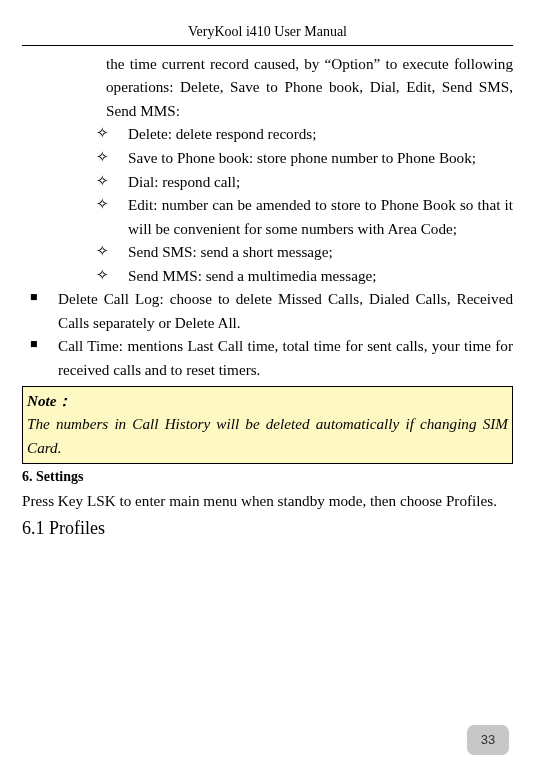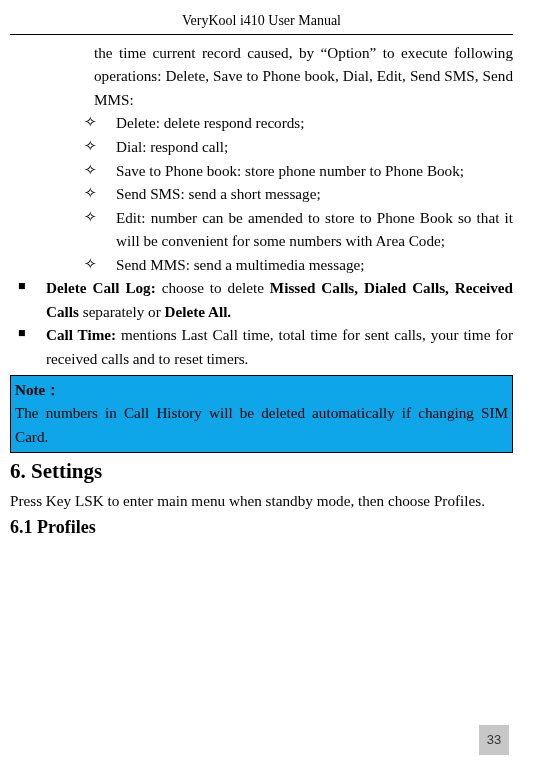--- a/index.html
+++ b/index.html
@@ -7,21 +7,22 @@
     width: 535px;
     height: 775px;
     background: #fff;
     font-family: "Times New Roman", Times, serif;
     font-size: 15.2px;
     color: #000;
     line-height: 1.55;
     position: relative;
   }
   .page {
-    padding: 10px 22px 0 10px;
+    padding: 10px 22px 0 22px;
+    margin-top: 11px;
   }
   .header-title {
     text-align: center;
     font-size: 14px;
     padding-bottom: 2px;
   }
   .header-line {
     border-bottom: 1.5px solid #000;
     margin-bottom: 6px;
   }
@@ -56,75 +57,77 @@
     padding-left: 36px;
     text-align: justify;
   }
   .square-list li::before {
     content: "■";
     position: absolute;
     left: 8px;
     top: 1px;
     font-size: 12.5px;
   }
-  .bold { font-weight: bold; }
+  .bold { font-weight: normal; }
   .note-box {
     border: 1px solid #000;
-    background: #0ea5e9;
+    background: #fef9c3;
     padding: 2px 4px 4px 4px;
     margin-top: 4px;
     text-align: justify;
+    font-style: italic;
   }
   .note-label {
     font-weight: bold;
   }
   .h1 {
-    font-size: 21px;
+    font-size: 14px;
     font-weight: bold;
     margin-top: 2px;
     margin-bottom: 1px;
   }
   .h2 {
     font-size: 18px;
-    font-weight: bold;
+    font-weight: normal;
     margin-top: 2px;
     margin-bottom: 0;
   }
   .page-num-box {
     position: absolute;
     right: 26px;
     bottom: 20px;
-    width: 30px;
+    width: 42px;
     height: 30px;
     background: #c7c7c7;
     color: #333;
     font-family: Arial, Helvetica, sans-serif;
     font-size: 13px;
     display: flex;
     align-items: center;
     justify-content: center;
+    border-radius: 7px;
   }
   .colon-wide { letter-spacing: 0; }
 </style>
 </head>
 <body>
 
 <div class="page">
 
   <div class="header-title">VeryKool i410 User Manual</div>
   <div class="header-line"></div>
 
   <div class="body-text indent1">the time current record caused, by “Option” to execute following operations: Delete, Save to Phone book, Dial, Edit, Send SMS, Send MMS:</div>
 
   <ul class="diamond-list">
     <li>Delete: delete respond records;</li>
+    <li>Save to Phone book: store phone number to Phone Book;</li>
     <li>Dial: respond call;</li>
-    <li>Save to Phone book: store phone number to Phone Book;</li>
+    <li>Edit: number can be amended to store to Phone Book so that it will be convenient for some numbers with Area Code;</li>
     <li>Send SMS: send a short message;</li>
-    <li>Edit: number can be amended to store to Phone Book so that it will be convenient for some numbers with Area Code;</li>
     <li>Send MMS: send a multimedia message;</li>
   </ul>
 
   <ul class="square-list">
     <li>
       <span class="bold">Delete Call Log: </span><span>choose to delete </span><span class="bold">Missed Calls, Dialed Calls, Received Calls</span><span> separately or </span><span class="bold">Delete All.</span>
     </li>
     <li>
       <span class="bold">Call Time: </span><span>mentions Last Call time, total time for sent calls, your time for received calls and to reset timers.</span>
     </li>

